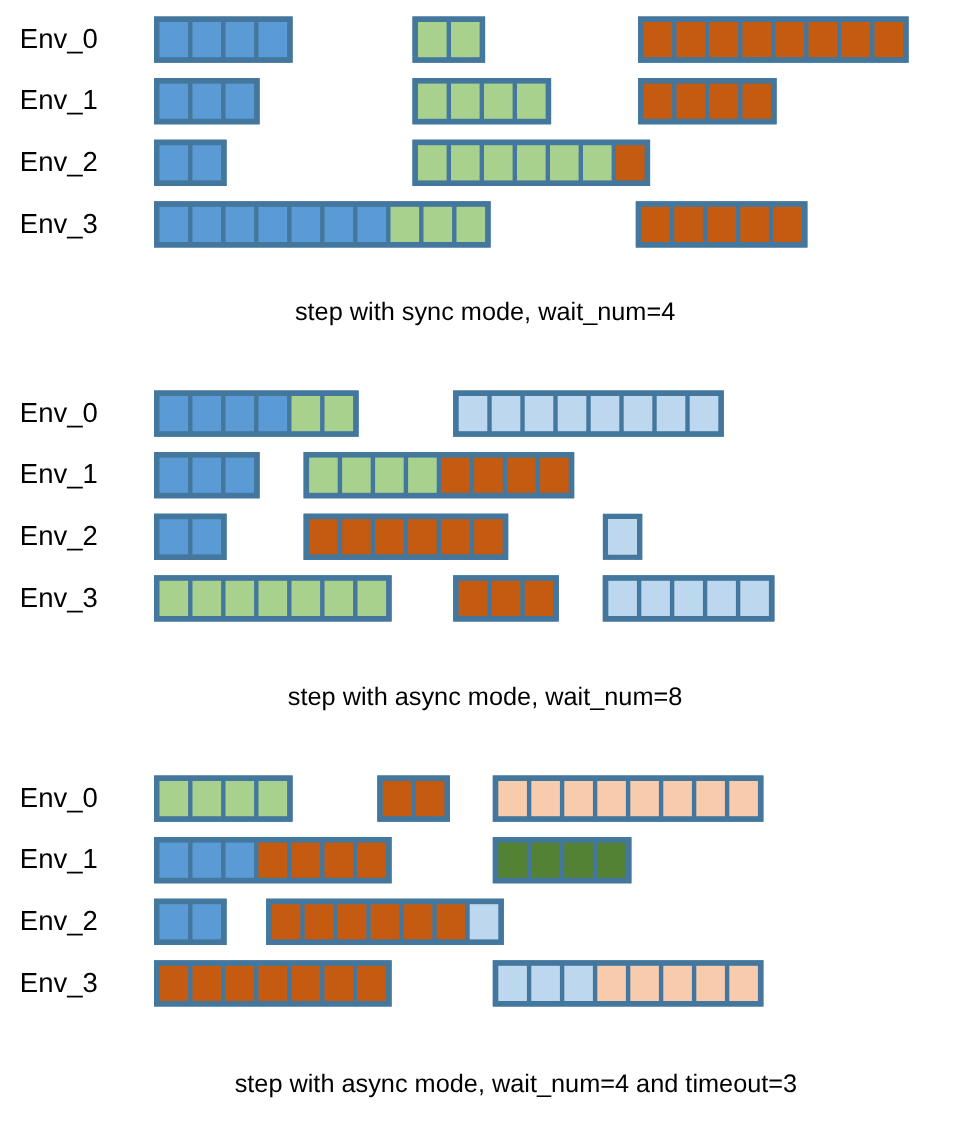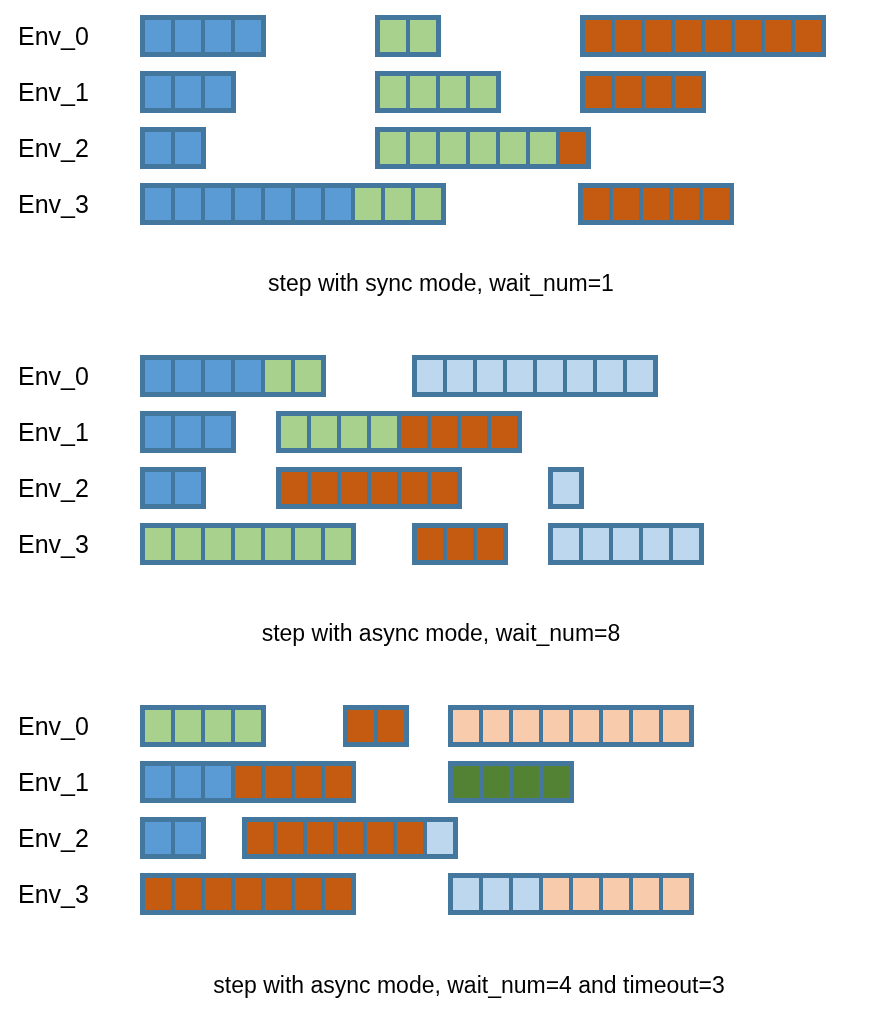--- a/index.html
+++ b/index.html
@@ -164,21 +164,21 @@
           <div class="block" style="left: 578px;">
             <div class="cell c-orange"></div>
             <div class="cell c-orange"></div>
             <div class="cell c-orange"></div>
             <div class="cell c-orange"></div>
             <div class="cell c-orange"></div>
           </div>
         </div>
       </div>
     </div>
-    <div class="caption" style="top: 270px;">step with sync mode, wait_num=1</div>
+    <div class="caption" style="top: 270px;">step with sync mode, wait_num=4</div>
     <div class="panel" style="top: 348px;">
       <div class="rows">
         <div class="env-row">
           <div class="env-label">Env_0</div>
           <div class="block" style="left: 140px;">
             <div class="cell c-blue"></div>
             <div class="cell c-blue"></div>
             <div class="cell c-blue"></div>
             <div class="cell c-blue"></div>
             <div class="cell c-green"></div>

